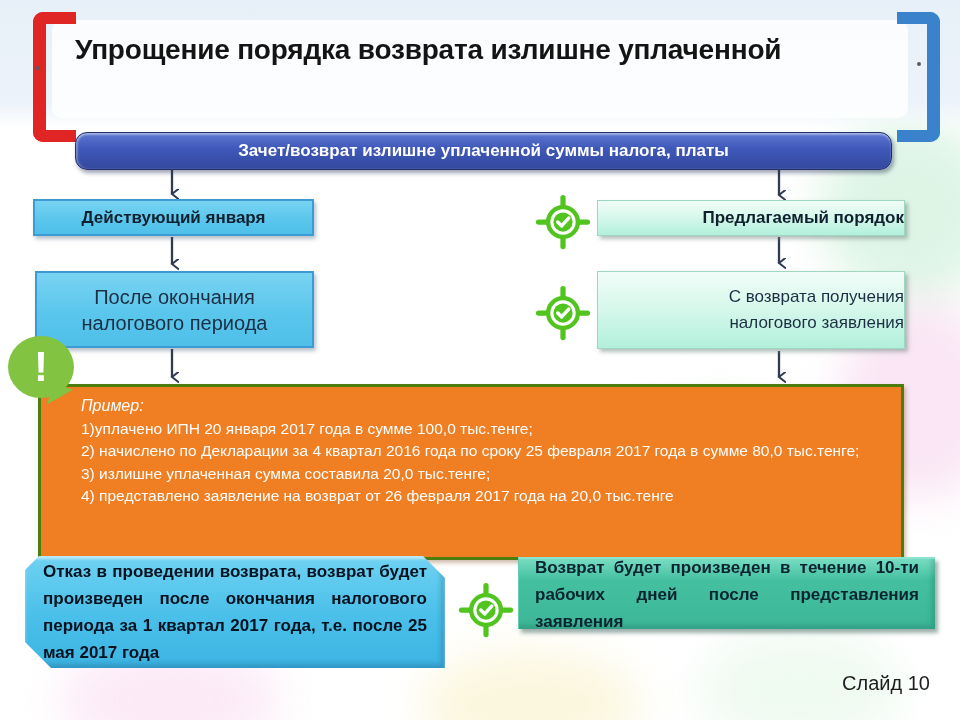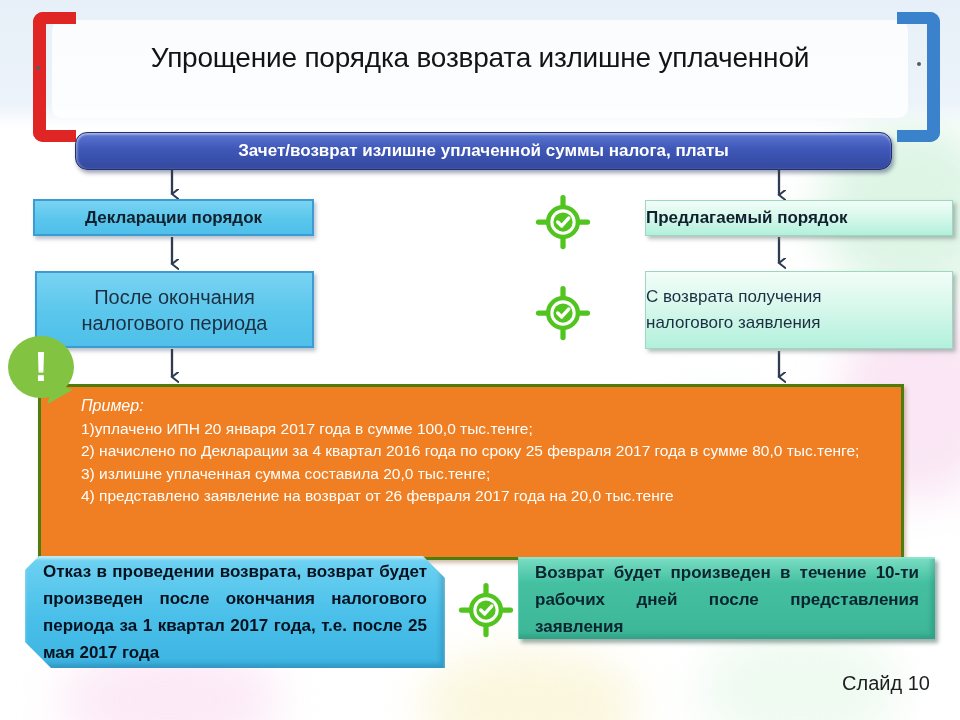--- a/index.html
+++ b/index.html
@@ -17,53 +17,53 @@
   .title-band{position:absolute;left:0;top:0;width:960px;height:128px;background:linear-gradient(180deg,#e7f0f8 0%,#ecf3fa 80%,rgba(236,243,250,0));}
   .title-card{position:absolute;left:52px;top:20px;width:856px;height:98px;background:rgba(255,255,255,.8);border-radius:10px;}
 
   .bracket{position:absolute;top:12px;width:30px;height:106px;}
   .bracket.left{left:33px;border-left:13px solid #e02525;border-top:12px solid #e02525;border-bottom:12px solid #e02525;border-radius:10px 0 0 10px;}
   .bracket.right{left:897px;border-right:13px solid #3b82cc;border-top:12px solid #3b82cc;border-bottom:12px solid #3b82cc;border-radius:0 10px 10px 0;}
   .dot{position:absolute;width:4px;height:4px;border-radius:50%;background:#5a5a66;}
   .dot.d1{left:36px;top:66px;}
   .dot.d2{left:917px;top:62px;}
 
-  .title{position:absolute;left:75px;top:27px;width:810px;text-align:center;font-weight:400;font-size:28px;line-height:45px;color:#141414;letter-spacing:-.2px;margin-top:8px;}
+  .title{position:absolute;left:75px;top:27px;width:810px;text-align:left;font-weight:700;font-size:28px;line-height:45px;color:#141414;letter-spacing:-.2px;}
 
   .hdr{position:absolute;left:75px;top:132px;width:815px;height:36px;display:flex;align-items:center;justify-content:center;
        background:linear-gradient(180deg,#5d77d2 0%,#3e57b8 45%,#34499e 100%);
        border:1px solid #24306b;border-radius:12px;
        box-shadow:inset 0 2px 2px rgba(255,255,255,.4),inset 2px 0 2px rgba(255,255,255,.25),2px 3px 4px rgba(40,50,90,.45);
        color:#ffffff;font-weight:700;font-size:17px;}
 
   .bluebox{position:absolute;background:linear-gradient(180deg,#79d3f2 0%,#5ac6ec 55%,#4fc0ea 100%);
        border:2px solid #3d9bd1;box-shadow:2px 3px 4px rgba(50,80,110,.35);
        display:flex;flex-direction:column;align-items:center;justify-content:center;text-align:center;color:#10202e;}
   .bl1{left:33px;top:199px;width:277px;height:33px;font-weight:700;font-size:17px;}
   .bl2{left:35px;top:271px;width:275px;height:73px;font-size:20px;line-height:26px;color:#1c2f42;}
 
   .mintbox{position:absolute;background:linear-gradient(180deg,#f1fdf8 0%,#d8f8ec 45%,#b2f0dc 100%);
        border:1px solid #9fd6c0;box-shadow:3px 3px 4px rgba(110,130,125,.5);
-       display:flex;flex-direction:column;align-items:flex-start;justify-content:center;text-align:center;color:#10202e;margin-left:48px;}
+       display:flex;flex-direction:column;align-items:flex-end;justify-content:center;text-align:center;color:#10202e;}
   .mr1{left:597px;top:200px;width:306px;height:34px;font-weight:700;font-size:17px;}
   .mr2{left:597px;top:271px;width:306px;height:76px;font-size:17px;line-height:26px;color:#1c2f42;}
 
   .orange{position:absolute;left:38px;top:384px;width:866px;height:176px;
        background:#f07e22;border:3px solid #4d7c0f;box-shadow:2px 3px 4px rgba(120,70,20,.35);
        color:#ffffff;font-size:15.5px;line-height:22.5px;padding:8px 30px 6px 40px;box-sizing:border-box;}
   .orange .ex-head{font-style:italic;font-size:16px;}
 
   .result-left{position:absolute;left:25px;top:556px;width:420px;height:112px;
        background:linear-gradient(180deg,#6fd2f2 0%,#49bfe9 55%,#3db4e2 100%);
        clip-path:polygon(14px 0,calc(100% - 22px) 0,100% 22px,100% 100%,26px 100%,0 calc(100% - 26px),0 14px);
        box-shadow:inset 0 3px 3px rgba(255,255,255,.55),inset -4px -4px 5px rgba(20,80,120,.3);
        filter:drop-shadow(3px 4px 3px rgba(40,70,95,.45));
        display:flex;align-items:center;color:#04121f;font-weight:700;font-size:17px;line-height:27px;
        padding:24px 18px;box-sizing:border-box;text-align:justify;}
-  .result-right{position:absolute;left:518px;top:557px;width:417px;height:82px;
+  .result-right{position:absolute;left:518px;top:557px;width:417px;height:72px;
        background:linear-gradient(180deg,#77dcc2 0%,#44c0a0 30%,#3cb697 100%);
        border-top:2px solid #8ae4cd;border-left:1px solid #63cfb2;
        box-shadow:inset -4px -4px 4px rgba(10,70,60,.18),3px 4px 4px rgba(40,80,70,.45);
        display:flex;align-items:center;color:#0a2430;font-weight:700;font-size:17px;line-height:27px;
        padding:6px 16px;box-sizing:border-box;text-align:justify;}
 
   .footer{position:absolute;right:30px;top:672px;font-size:20px;color:#1f1f1f;}
 
   .arrows{position:absolute;left:0;top:0;width:960px;height:720px;pointer-events:none;}
 
@@ -116,21 +116,21 @@
       <line x1="172" y1="237" x2="172" y2="264" marker-end="url(#ah)"></line>
       <line x1="779" y1="237" x2="779" y2="263" marker-end="url(#ah)"></line>
       <line x1="172" y1="349" x2="172" y2="377" marker-end="url(#ah)"></line>
       <line x1="779" y1="351" x2="779" y2="377" marker-end="url(#ah)"></line>
       <line x1="172" y1="528" x2="172" y2="550" marker-end="url(#ah)"></line>
       <line x1="779" y1="528" x2="779" y2="551" marker-end="url(#ah)"></line>
     </g>
   </svg>
 
   <div class="bluebox bl1">
-    <span>Декларации порядок</span>
+    <span>Действующий января</span>
   </div>
 
   <div class="mintbox mr1">
     <span>Предлагаемый порядок</span>
   </div>
 
   <div class="bluebox bl2">
     <span>После окончания</span>
     <span>налогового периода</span>
   </div>

